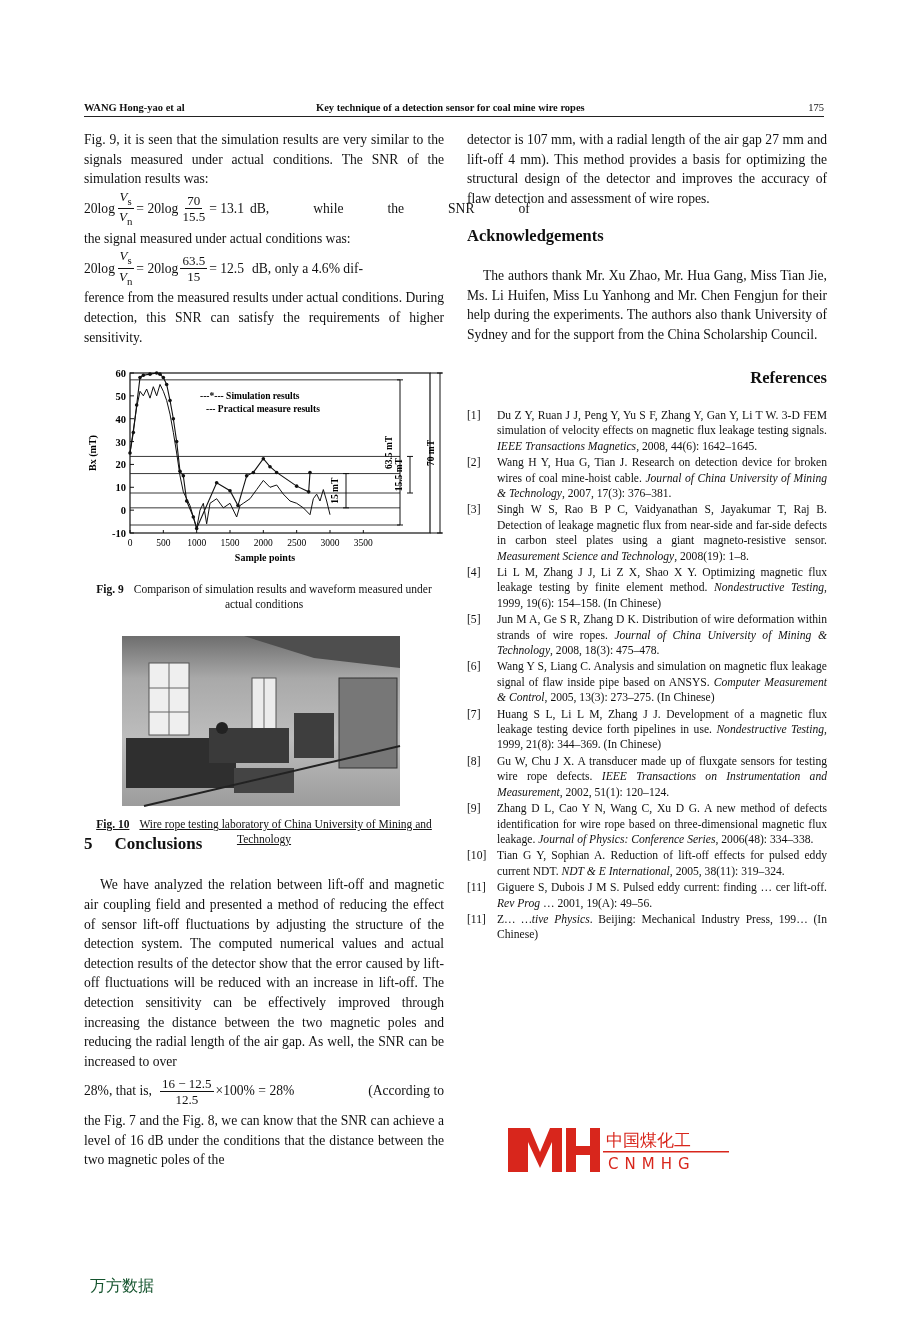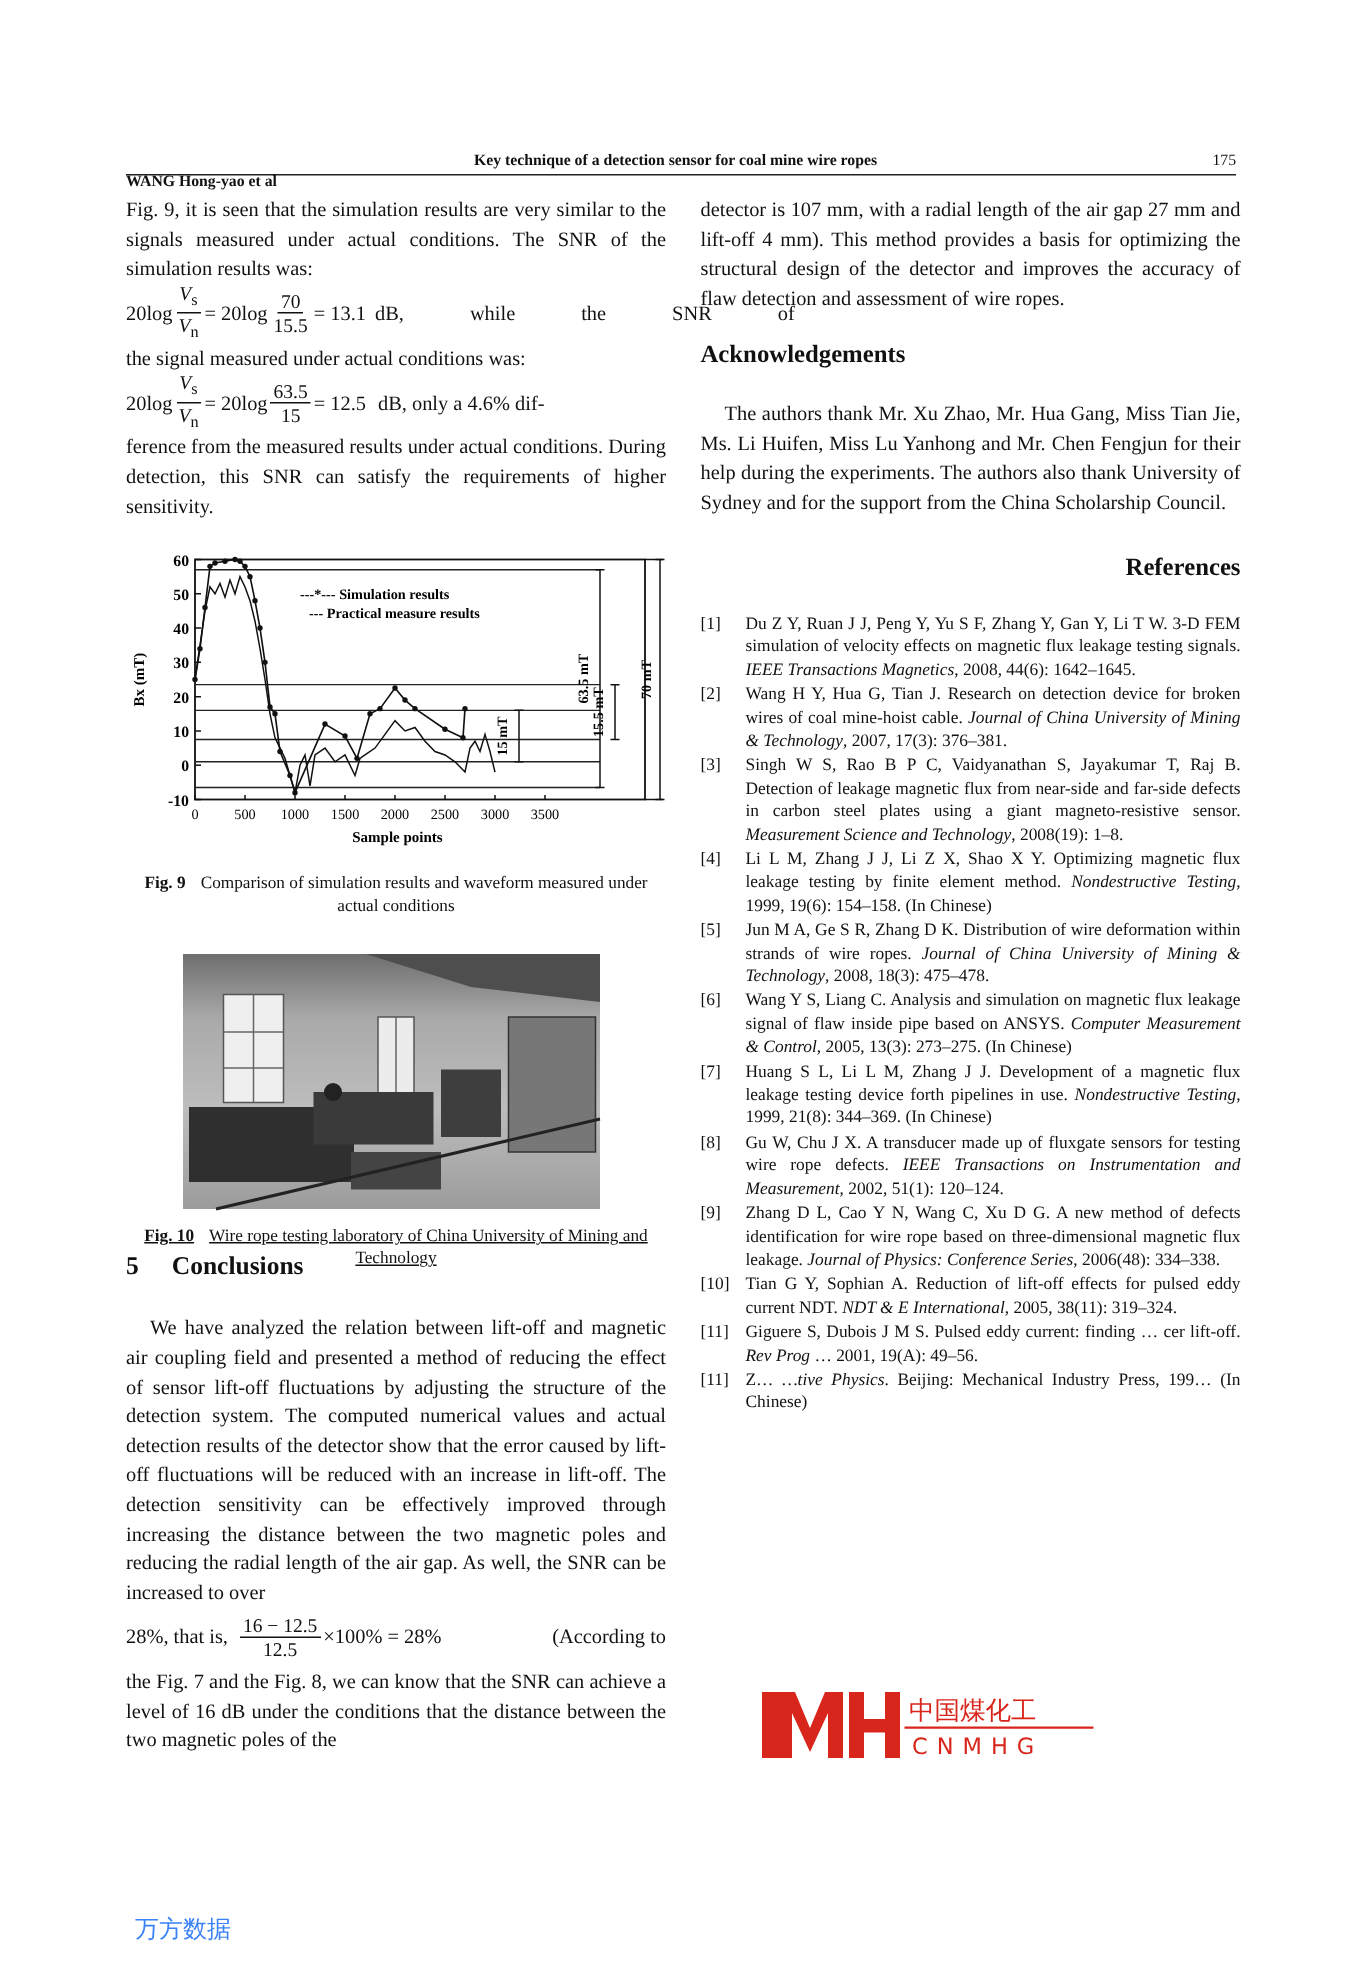--- a/index.html
+++ b/index.html
@@ -1,20 +1,20 @@
 <!DOCTYPE html>
 <html><head>
 <meta charset="utf-8">
 <style>
   html, body { margin: 0; padding: 0; background: #ffffff; }
   body { width: 904px; height: 1320px; position: relative; overflow: hidden;
          font-family: "Liberation Serif", serif; color: #111; }
   .running-head { position: absolute; left: 84px; top: 100px; width: 740px; height: 16px;
                   font-size: 10.5px; border-bottom: 1px solid #222; }
-  .running-head .left { position: absolute; left: 0; top: 2px; font-weight: bold; margin-top: 14px; }
+  .running-head .left { position: absolute; left: 0; top: 2px; font-weight: bold; }
   .running-head .center { position: absolute; left: 232px; top: 2px; font-weight: bold; }
   .running-head .right { position: absolute; right: 0; top: 2px; font-weight: normal; }
 
   .col { position: absolute; top: 130px; width: 360px; font-size: 13.6px; line-height: 19.6px; text-align: justify; }
   .col-left { left: 84px; }
   .col-right { left: 467px; }
   p { margin: 0; }
   .indent { text-indent: 16px; }
 
   .eq { display: flex; align-items: center; height: 40px; white-space: nowrap; }
@@ -32,21 +32,21 @@
   .ack-title { font-weight: bold; font-size: 16.5px; margin: 18px 0 20px 0; }
   .ref-title { font-weight: bold; font-size: 16.5px; text-align: right; margin: 24px 0 20px 0; }
 
   .refs { font-size: 11.6px; line-height: 15.4px; }
   .ref { display: flex; margin-bottom: 1px; }
   .ref .rnum { width: 30px; flex: none; }
   .ref .rtext { flex: 1; text-align: justify; }
   .ref i { font-style: italic; }
 
   .watermark-logo { position: absolute; left: 508px; top: 1128px; width: 260px; height: 44px; }
-  .wanfang { position: absolute; left: 90px; top: 1276px; font-family: "DejaVu Sans", sans-serif; font-size: 16px; color: #3b82f6; }
+  .wanfang { position: absolute; left: 90px; top: 1276px; font-family: "DejaVu Sans", sans-serif; font-size: 16px; color: #14532d; }
 </style>
 </head>
 <body>
 
 <div class="running-head">
   <span class="left">WANG Hong-yao et al</span>
   <span class="center">Key technique of a detection sensor for coal mine wire ropes</span>
   <span class="right">175</span>
 </div>
 

